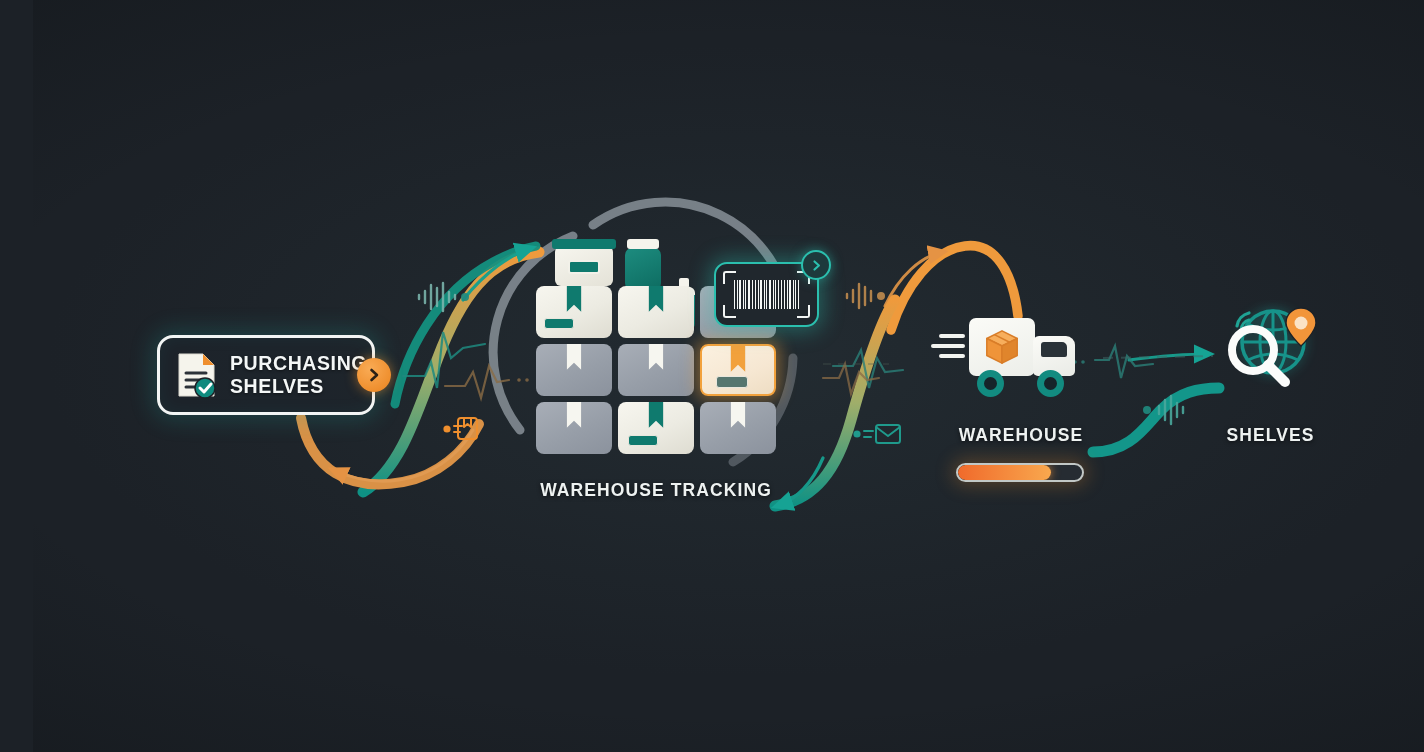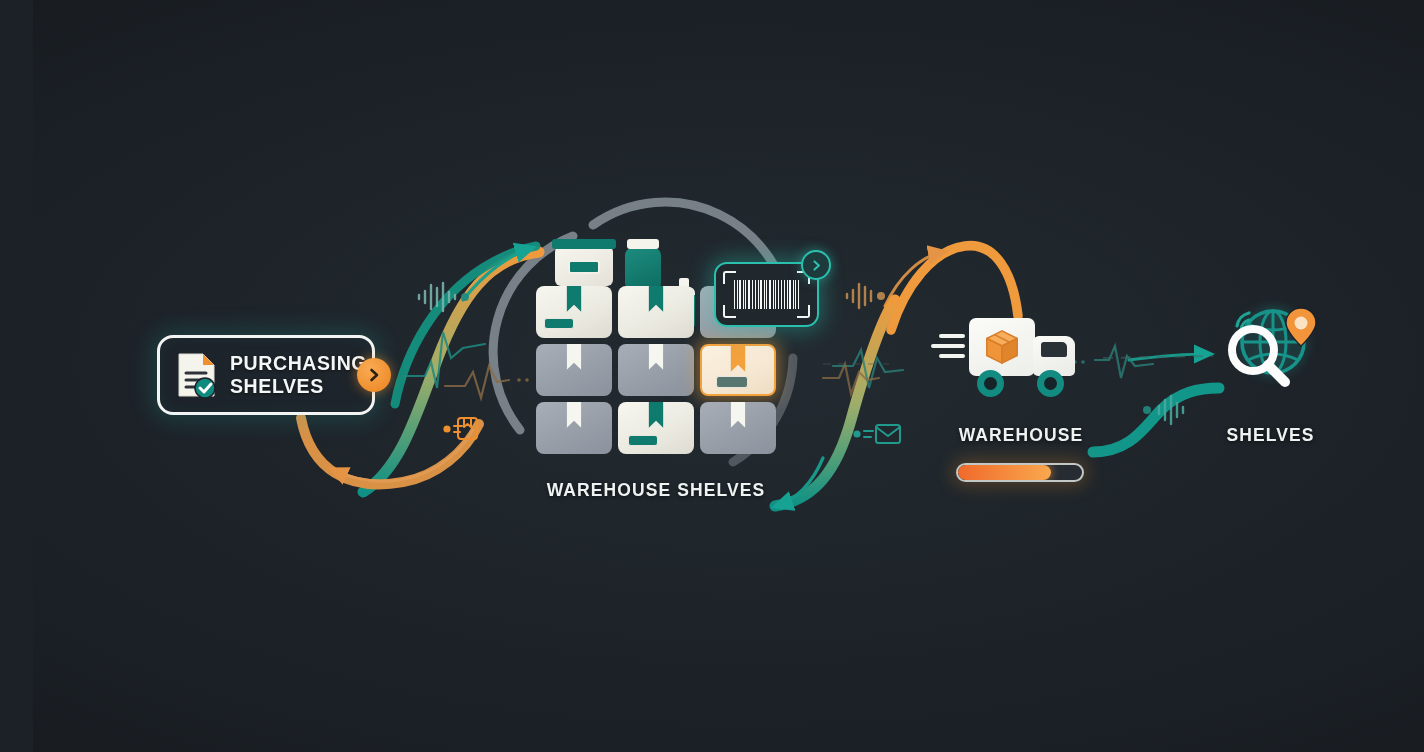--- a/index.html
+++ b/index.html
@@ -345,21 +345,21 @@
       <span class="tape" style="--tc:#f6f6f0;"></span>
     </div>
     <div class="cell box-white" style="left:82px;top:116px;width:76px;height:52px;">
       <span class="tape" style="--tc:#0f7a6e;"></span>
       <span class="lbl lbl-teal" style="left:10px;top:33px;width:30px;height:11px;"></span>
     </div>
     <div class="cell box-grey" style="left:164px;top:116px;width:76px;height:52px;">
       <span class="tape" style="--tc:#f6f6f0;"></span>
     </div>
   </div>
-  <div id="shelf-caption">WAREHOUSE SHELVES</div>
+  <div id="shelf-caption">WAREHOUSE TRACKING</div>
 
   <div id="barcode">
     <span class="corner c-tl"></span>
     <span class="corner c-tr"></span>
     <span class="corner c-bl"></span>
     <span class="corner c-br"></span>
     <span class="bars" id="bars">
         <i style="width: 3px;"></i>
         <i style="width: 2px;"></i>
         <i style="width: 5px;"></i>

